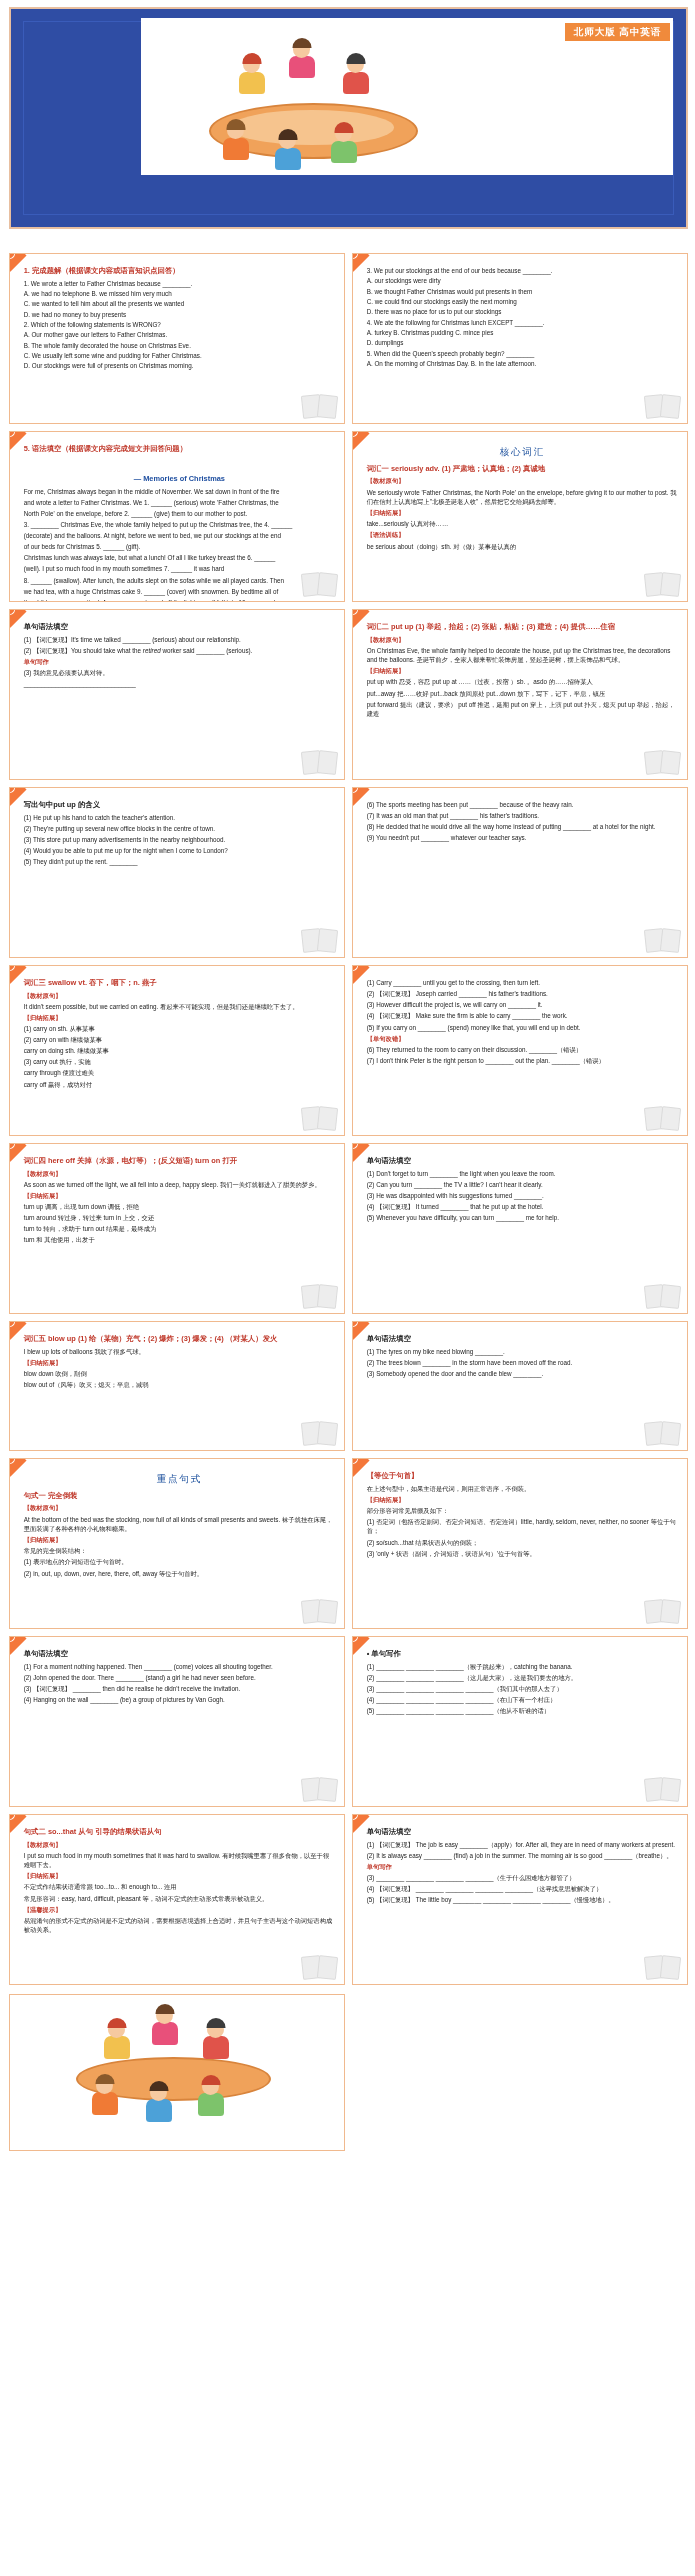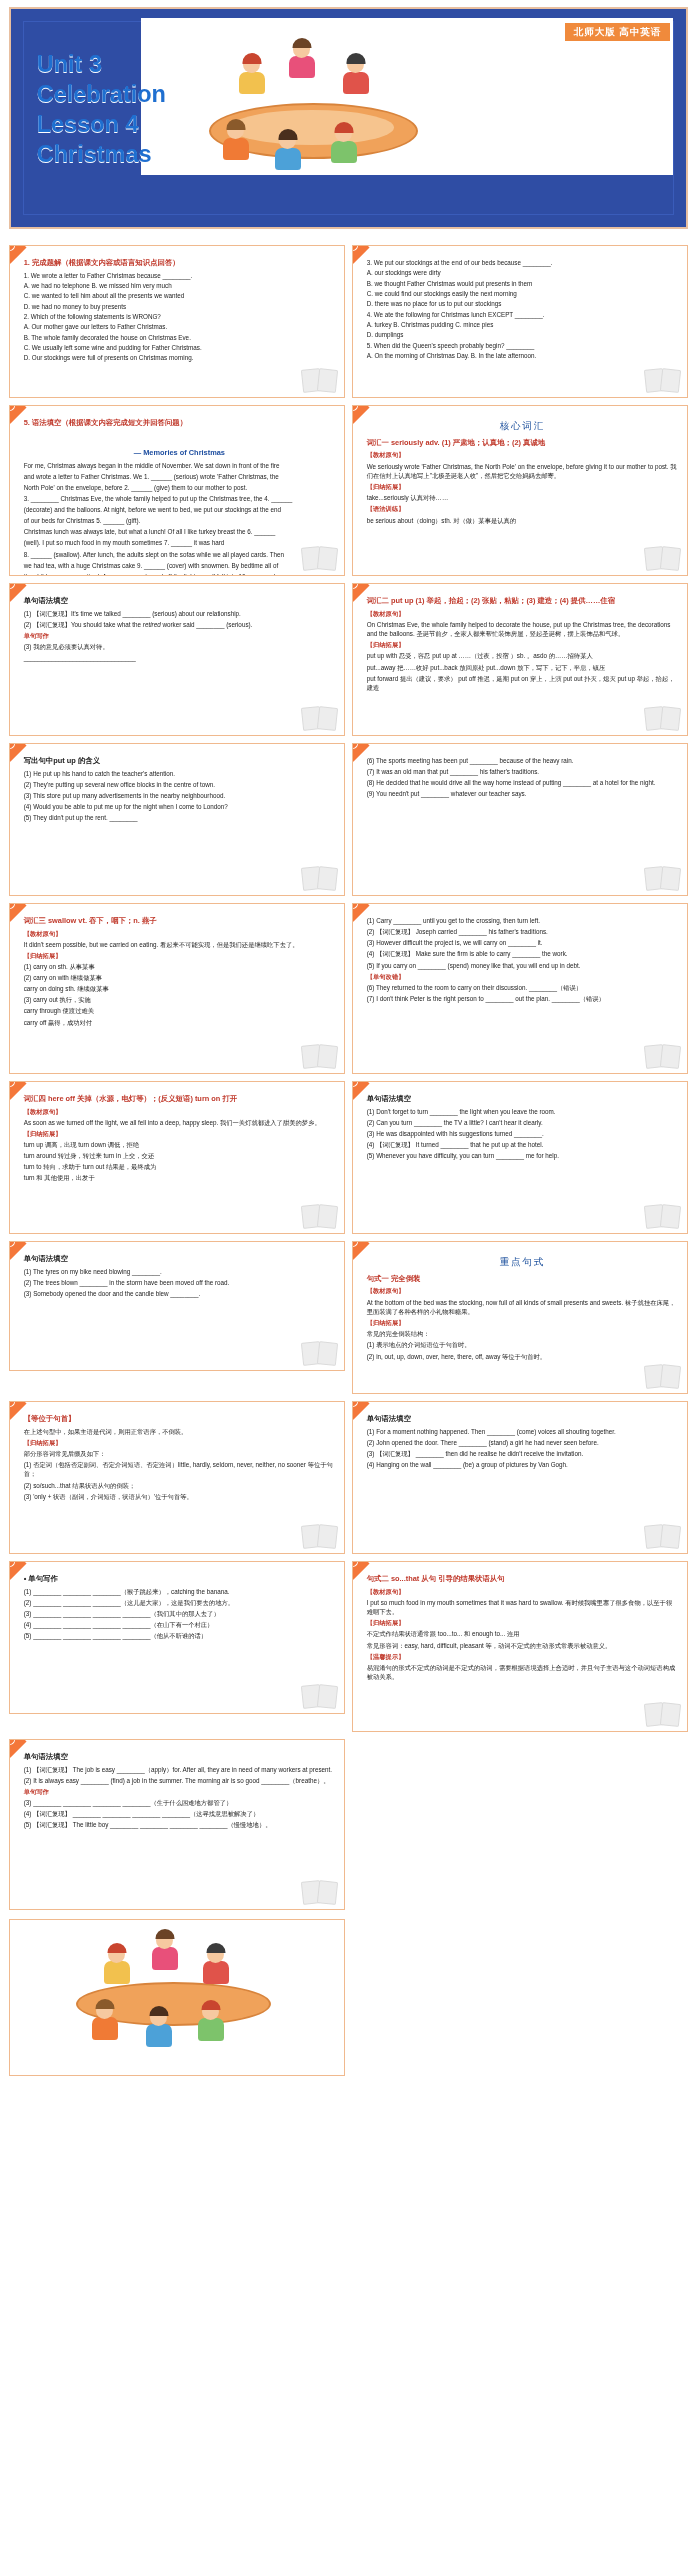--- a/index.html
+++ b/index.html
@@ -1,21 +1,21 @@
 <!DOCTYPE html>
 <html style="font-size:14px"><head>
 <meta charset="utf-8">
 <style>
   html,body{margin:0;padding:0;background:#ffffff;}
   body{font-family:"Liberation Sans","DejaVu Sans",sans-serif;width:696px;}
   .page{width:696px;box-sizing:border-box;padding:7px 8.7px 17.4px 8.7px;}
 
   
   .title-slide{
-    position:relative;width:679px;height:222px;margin:0 auto 16px auto;
+    position:relative;width:679px;height:222px;margin:0 auto 24px auto;
     background:#2f4da4;border:2.6px solid #e8bfa0;box-sizing:border-box;
     overflow:hidden;
   }
   .title-slide .inner{
     position:absolute;left:12px;top:12px;right:12px;bottom:12px;
     border:1.7px solid #3a5cba;background:#2f4da4;
   }
   .title-slide .whitepanel{
     position:absolute;left:130px;top:8.7px;width:532px;height:157px;
     background:#ffffff;
@@ -40,21 +40,21 @@
   .per .hair{position:absolute;left:50%;transform:translateX(-50%);top:-2.6px;width:19px;height:10.4px;border-radius:9.6px 9.6px 0 0;}
   .per .body{width:26px;height:22.6px;border-radius:7px 7px 3.5px 3.5px;margin:-1.7px auto 0 auto;}
 
   
   .grid{display:flex;flex-wrap:wrap;gap:7px;justify-content:space-between;width:679px;margin:0 auto;}
   .slide{
     width:336px;background:#ffffff;border:1.7px solid #f0b98e;box-sizing:border-box;
     position:relative;padding:12px 8.7px 8.7px 14px;overflow:hidden;
   }
   .slide.h2{height:130px}
-  .slide.h3{height:153px}
+  .slide.h3{height:171px}
   .slide.h4{height:171px}
   .corner{
     position:absolute;left:-10.4px;top:-10.4px;width:22.6px;height:22.6px;background:#f4773a;
     transform:rotate(45deg);
   }
   .corner:after{
     content:"";position:absolute;left:6px;top:6px;width:8.7px;height:8.7px;
     border:1.7px solid #fff;border-radius:50%;box-sizing:border-box;
   }
   .s-title{font-size:7.4px;font-weight:bold;color:#c0392b;margin:0 0 2.6px 0;line-height:1.35;}
@@ -101,26 +101,20 @@
 </style>
 </head>
 <body>
 
 <div class="page">
 
   <div class="title-slide">
     <div class="inner"></div>
     <div class="whitepanel"></div>
     <div class="brandbar">北师大版    高中英语</div>
-    <div class="title-text">
-      <div>Unit 3</div>
-      <div>Celebration</div>
-      <div>Lesson 4</div>
-      <div>Christmas</div>
-    </div>
 
     <div class="illus">
       <div class="tbl"></div>
       <div class="tbl2"></div>
 
       <div class="per" style="left:104px;top:5.2px;">
         <div class="head" style="position:relative;">
             <div class="hair" style="background:#6b4326;"></div>
           </div>
         <div class="body" style="background:#e8507a;"></div>
@@ -369,20 +363,34 @@
         <p>(3) He was disappointed with his suggestions turned ________.</p>
         <p>(4) 【词汇复现】 It turned ________ that he put up at the hotel.</p>
         <p>(5) Whenever you have difficulty,  you can turn ________ me for help.</p>
       </div>
       <div class="book">
           <div class="pg l"></div>
           <div class="pg r"></div>
         </div>
     </div>
 
+    <div class="slide h2">
+      <div class="corner"></div>
+      <div class="s-title">词汇五   blow up   (1) 给（某物）充气；(2) 爆炸；(3) 爆发；(4) （对某人）发火</div>
+      <div class="s-body">
+        <p>I blew up lots of balloons 我吹了很多气球。</p>
+        <p class="sub">【归纳拓展】</p>
+        <p>blow down 吹倒，刮倒</p>
+        <p>blow out of（风等）吹灭；熄灭；平息，减弱</p>
+      </div>
+      <div class="book">
+          <div class="pg l"></div>
+          <div class="pg r"></div>
+        </div>
+    </div>
 
     <div class="slide h2">
       <div class="corner"></div>
       <div class="s-title dark">单句语法填空</div>
       <div class="s-body">
         <p>(1) The tyres on my bike need blowing ________.</p>
         <p>(2) The trees blown ________ in the storm have been moved off the road.</p>
         <p>(3) Somebody opened the door and the candle blew ________.</p>
       </div>
       <div class="book">

